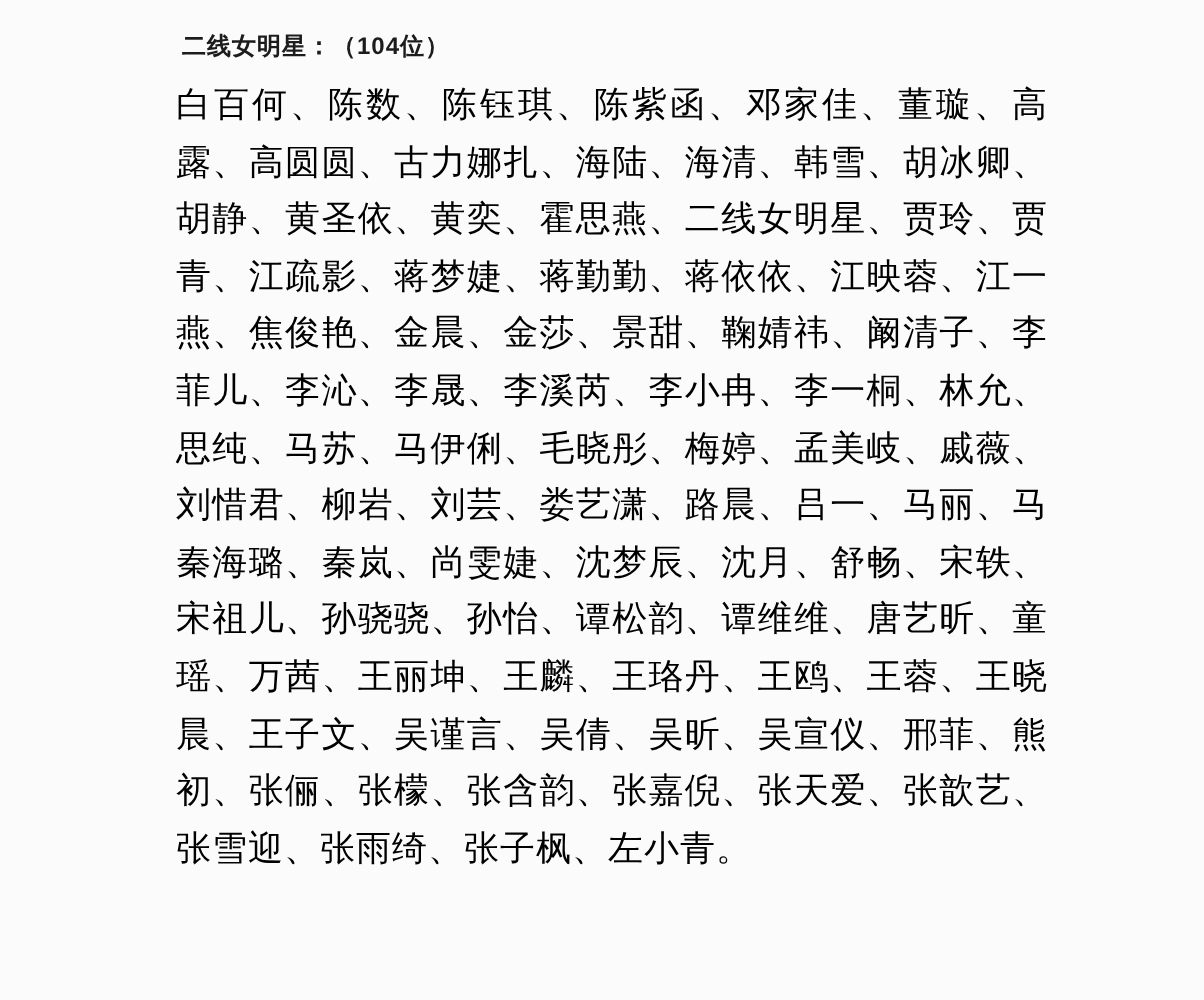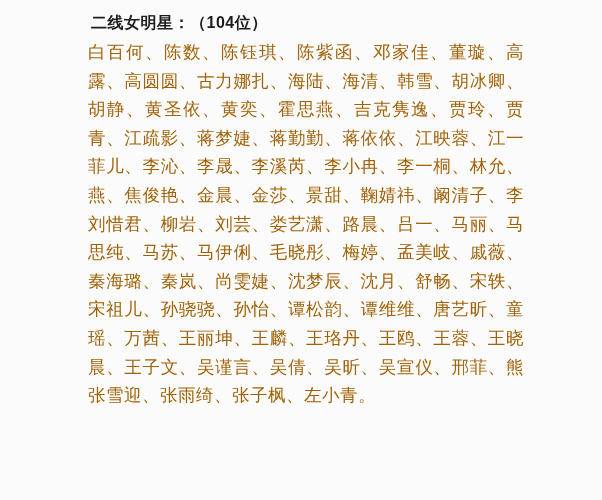--- a/index.html
+++ b/index.html
@@ -13,29 +13,29 @@
     width: 602px;
     height: 500px;
     box-sizing: border-box;
     background: #fbfbfb;
     padding: 10px 78px 0 88px;
     overflow: hidden;
   }
   .title {
     margin: 0 0 2px 0;
     padding-left: 3px;
-    font-size: 16px;
+    font-size: 12px;
     font-weight: 700;
     color: #1c1c1c;
     line-height: 26px;
     letter-spacing: 0.5px;
     white-space: nowrap;
   }
   .name-list {
-    color: #a16207;
+    color: #000000;
     font-size: 17.5px;
   }
   .line {
     line-height: 28.6px;
     text-align: justify;
     text-align-last: justify;
     letter-spacing: 0.5px;
     white-space: nowrap;
   }
   .line.last {
@@ -44,25 +44,26 @@
   }
 </style>
 </head>
 <body>
 
 <div class="page">
   <h1 class="title">二线女明星：（104位）</h1>
   <div class="name-list">
     <div class="line">白百何、陈数、陈钰琪、陈紫函、邓家佳、董璇、高</div>
     <div class="line">露、高圆圆、古力娜扎、海陆、海清、韩雪、胡冰卿、</div>
-    <div class="line">胡静、黄圣依、黄奕、霍思燕、吉克隽逸、贾玲、贾</div>
+    <div class="line">胡静、黄圣依、黄奕、霍思燕、二线女明星、贾玲、贾</div>
     <div class="line">青、江疏影、蒋梦婕、蒋勤勤、蒋依依、江映蓉、江一</div>
+    <div class="line">燕、焦俊艳、金晨、金莎、景甜、鞠婧祎、阚清子、李</div>
     <div class="line">菲儿、李沁、李晟、李溪芮、李小冉、李一桐、林允、</div>
-    <div class="line">燕、焦俊艳、金晨、金莎、景甜、鞠婧祎、阚清子、李</div>
+    <div class="line">思纯、马苏、马伊俐、毛晓彤、梅婷、孟美岐、戚薇、</div>
     <div class="line">刘惜君、柳岩、刘芸、娄艺潇、路晨、吕一、马丽、马</div>
-    <div class="line">思纯、马苏、马伊俐、毛晓彤、梅婷、孟美岐、戚薇、</div>
     <div class="line">秦海璐、秦岚、尚雯婕、沈梦辰、沈月、舒畅、宋轶、</div>
     <div class="line">宋祖儿、孙骁骁、孙怡、谭松韵、谭维维、唐艺昕、童</div>
     <div class="line">瑶、万茜、王丽坤、王麟、王珞丹、王鸥、王蓉、王晓</div>
     <div class="line">晨、王子文、吴谨言、吴倩、吴昕、吴宣仪、邢菲、熊</div>
+    <div class="line">初、张俪、张檬、张含韵、张嘉倪、张天爱、张歆艺、</div>
     <div class="line last">张雪迎、张雨绮、张子枫、左小青。</div>
   </div>
 </div>
 
 </body></html>

